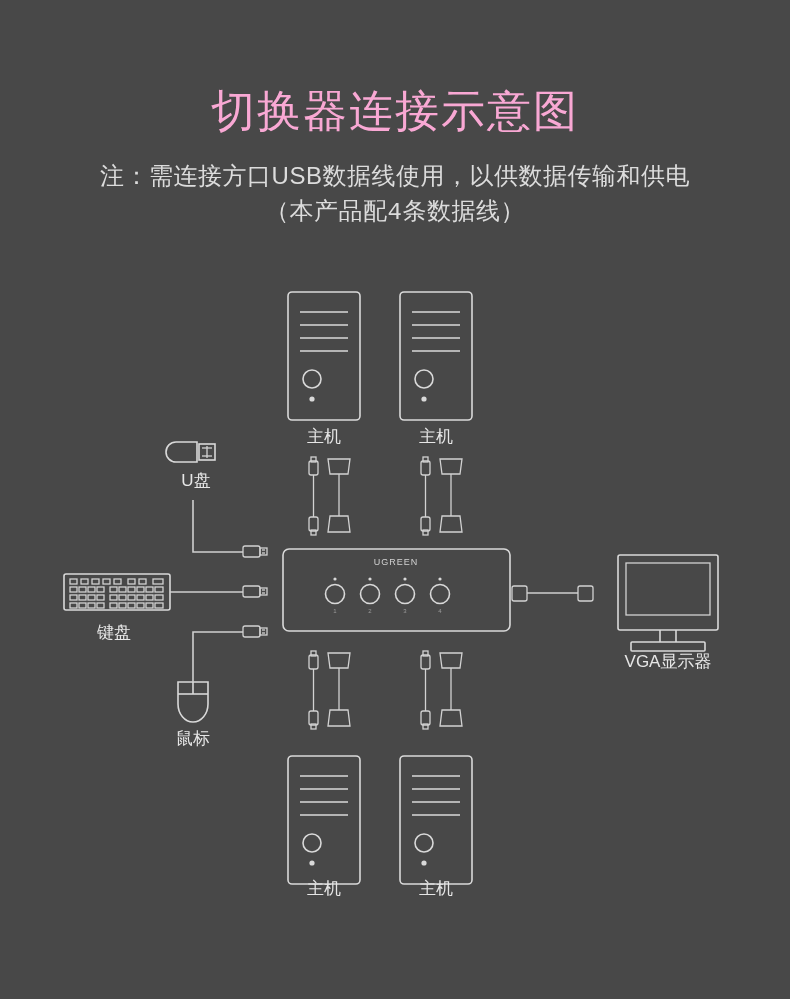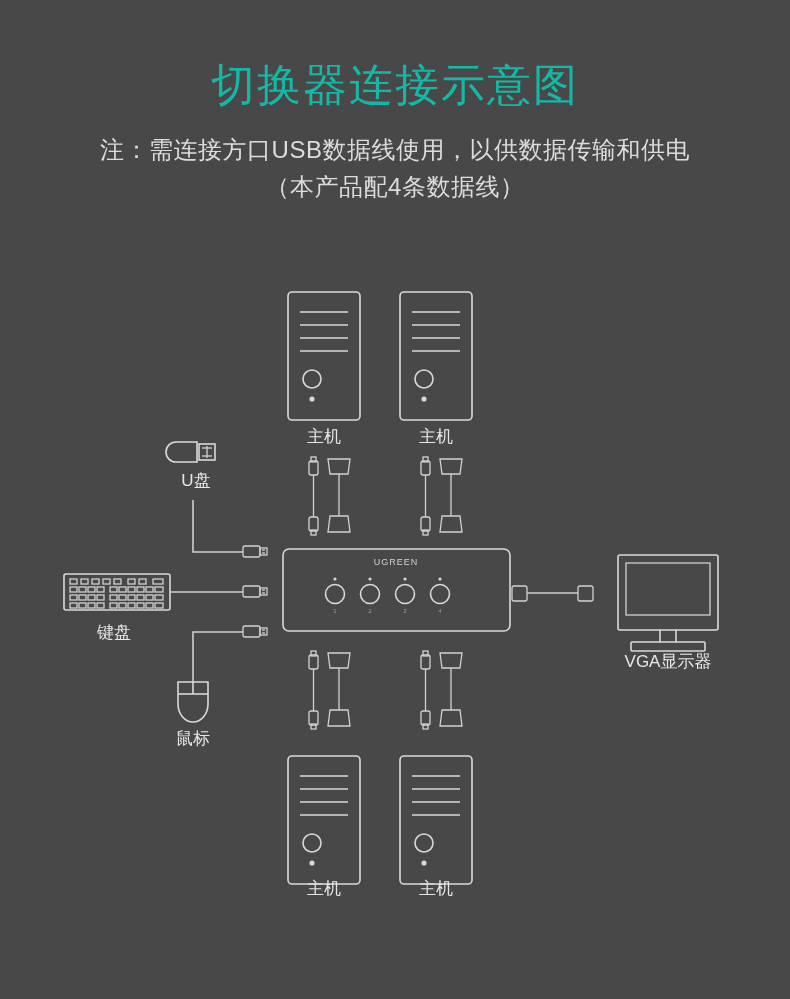--- a/index.html
+++ b/index.html
@@ -23,38 +23,39 @@
   }
   .header {
     position: absolute;
     top: 0;
     left: 0;
     width: 790px;
     text-align: center;
   }
   .title {
     margin: 0;
-    padding-top: 60px;
+    padding-top: 86px;
     font-size: 44px;
     font-weight: 400;
     letter-spacing: 2px;
-    color: #14b8a6;
+    color: #f9a8d4;
     line-height: 1.12;
   }
   .subtitle {
     margin: 0;
     padding-top: 22px;
     font-size: 24px;
     font-weight: 400;
     color: #dcdcdc;
     line-height: 1.55;
     letter-spacing: 0.5px;
   }
   .subtitle .line2 {
     display: block;
+    font-family: Liberation Mono, monospace;
   }
   .diagram {
     position: absolute;
     top: 4px;
     left: 0;
     width: 790px;
     height: 999px;
   }
   .diagram svg {
     display: block;

